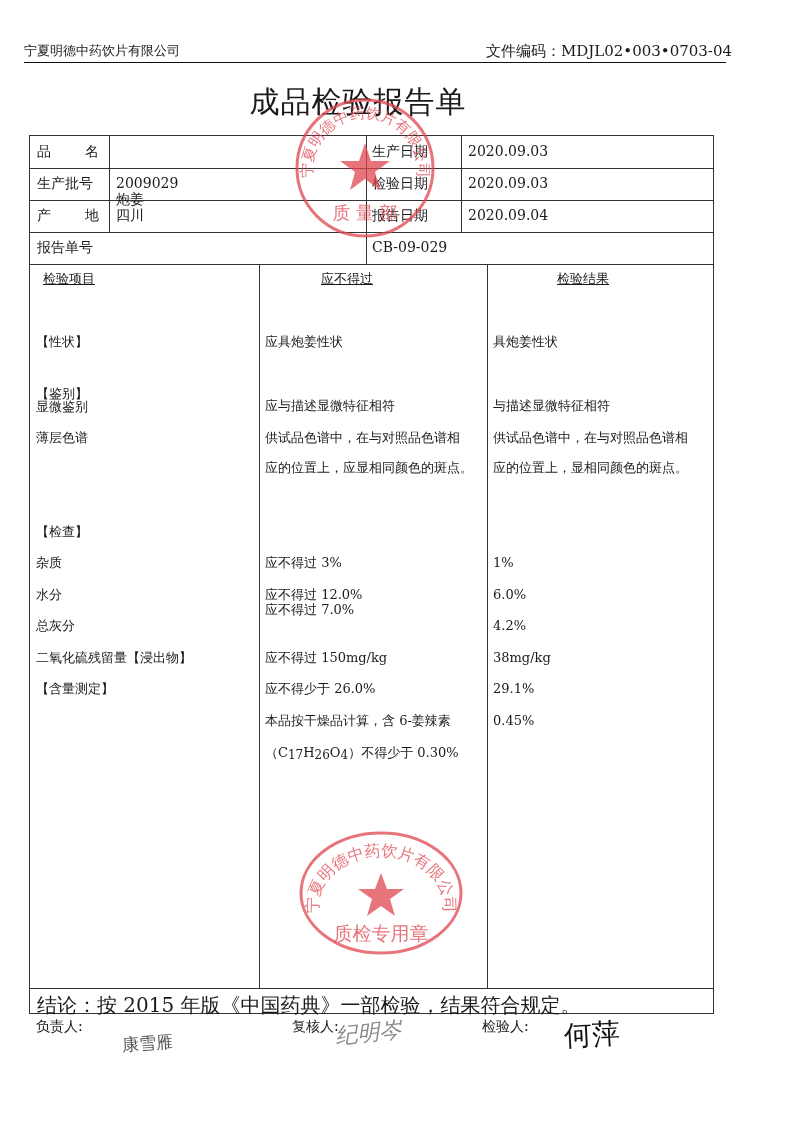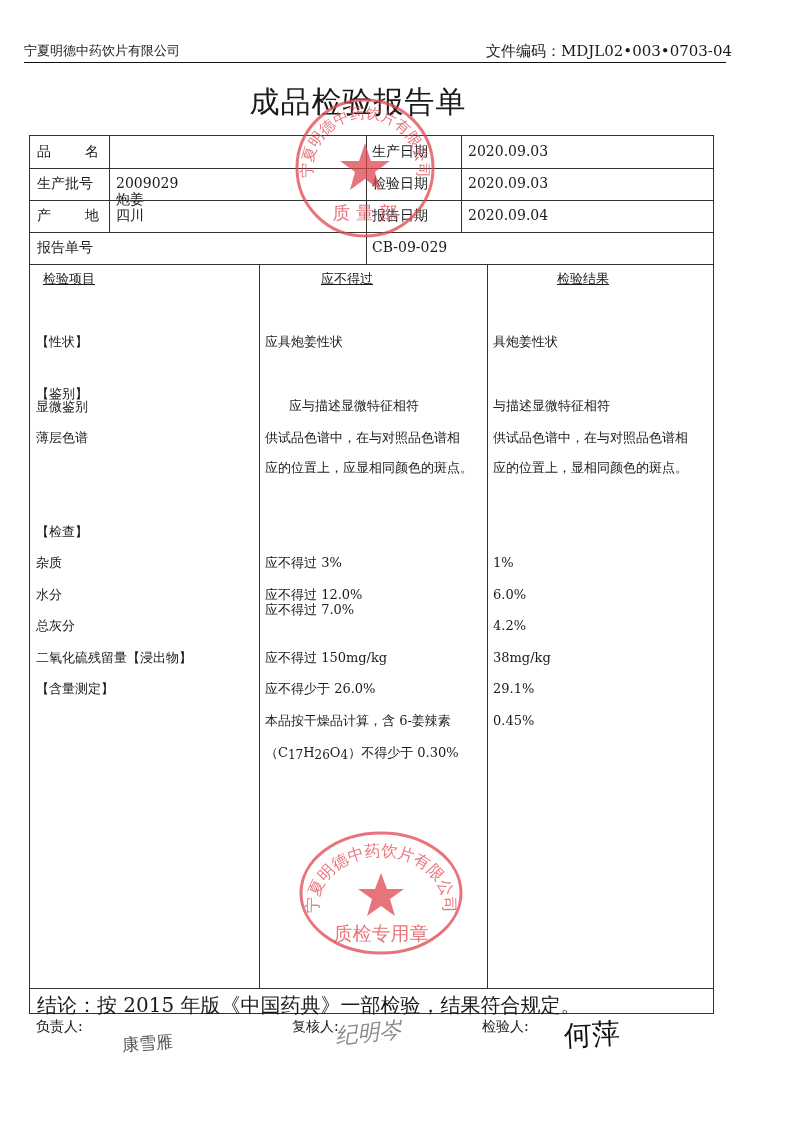--- a/index.html
+++ b/index.html
@@ -81,21 +81,21 @@
 <div>
   <div class="row-text" style="left:36px; top:332px;">【性状】</div>
   <div class="row-text" style="left:265px; top:332px;">应具炮姜性状</div>
   <div class="row-text" style="left:493px; top:332px;">具炮姜性状</div>
 </div>
 <div>
   <div class="row-text" style="left:36px; top:384px;">【鉴别】</div>
 </div>
 <div>
   <div class="row-text" style="left:36px; top:397px;">显微鉴别</div>
-  <div class="row-text" style="left:265px; top:396px;margin-left:24px;">应与描述显微特征相符</div>
+  <div class="row-text" style="left:265px; top:396px;">应与描述显微特征相符</div>
   <div class="row-text" style="left:493px; top:396px;">与描述显微特征相符</div>
 </div>
 <div>
   <div class="row-text" style="left:36px; top:428px;">薄层色谱</div>
   <div class="row-text" style="left:265px; top:428px;">供试品色谱中，在与对照品色谱相</div>
   <div class="row-text" style="left:493px; top:428px;">供试品色谱中，在与对照品色谱相</div>
 </div>
 <div>
   <div class="row-text" style="left:265px; top:458px;">应的位置上，应显相同颜色的斑点。</div>
   <div class="row-text" style="left:493px; top:458px;">应的位置上，显相同颜色的斑点。</div>

